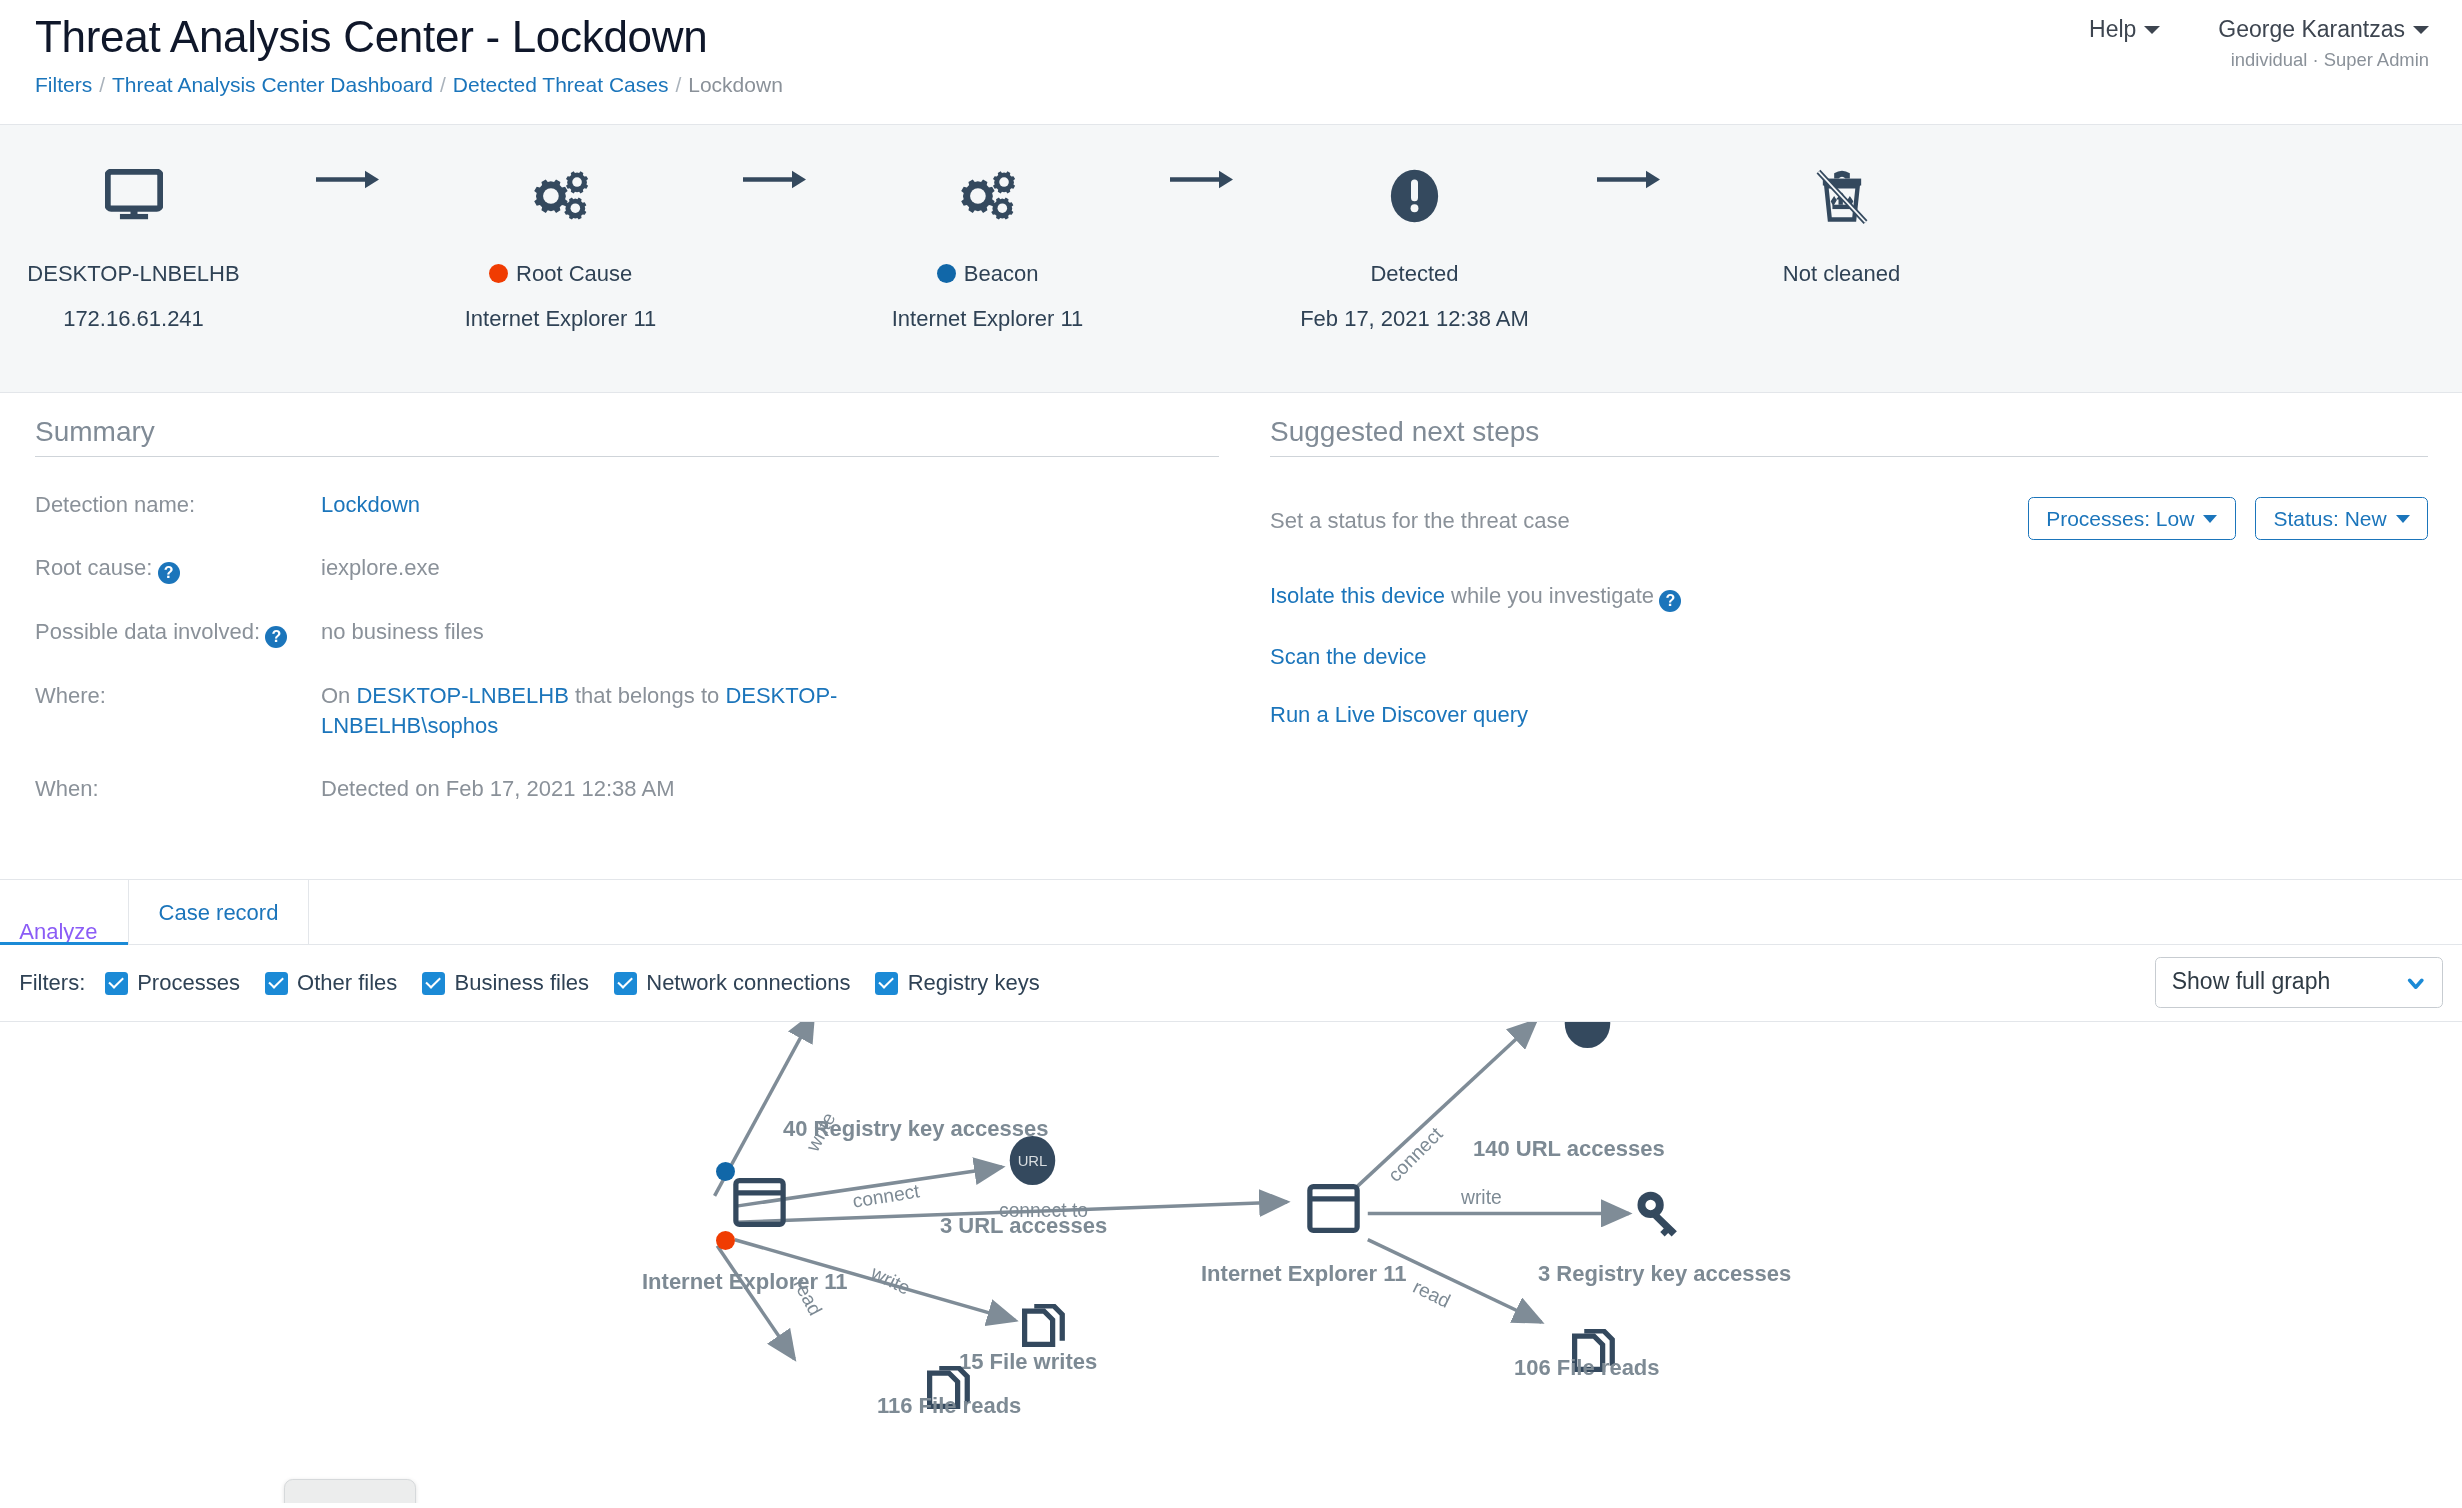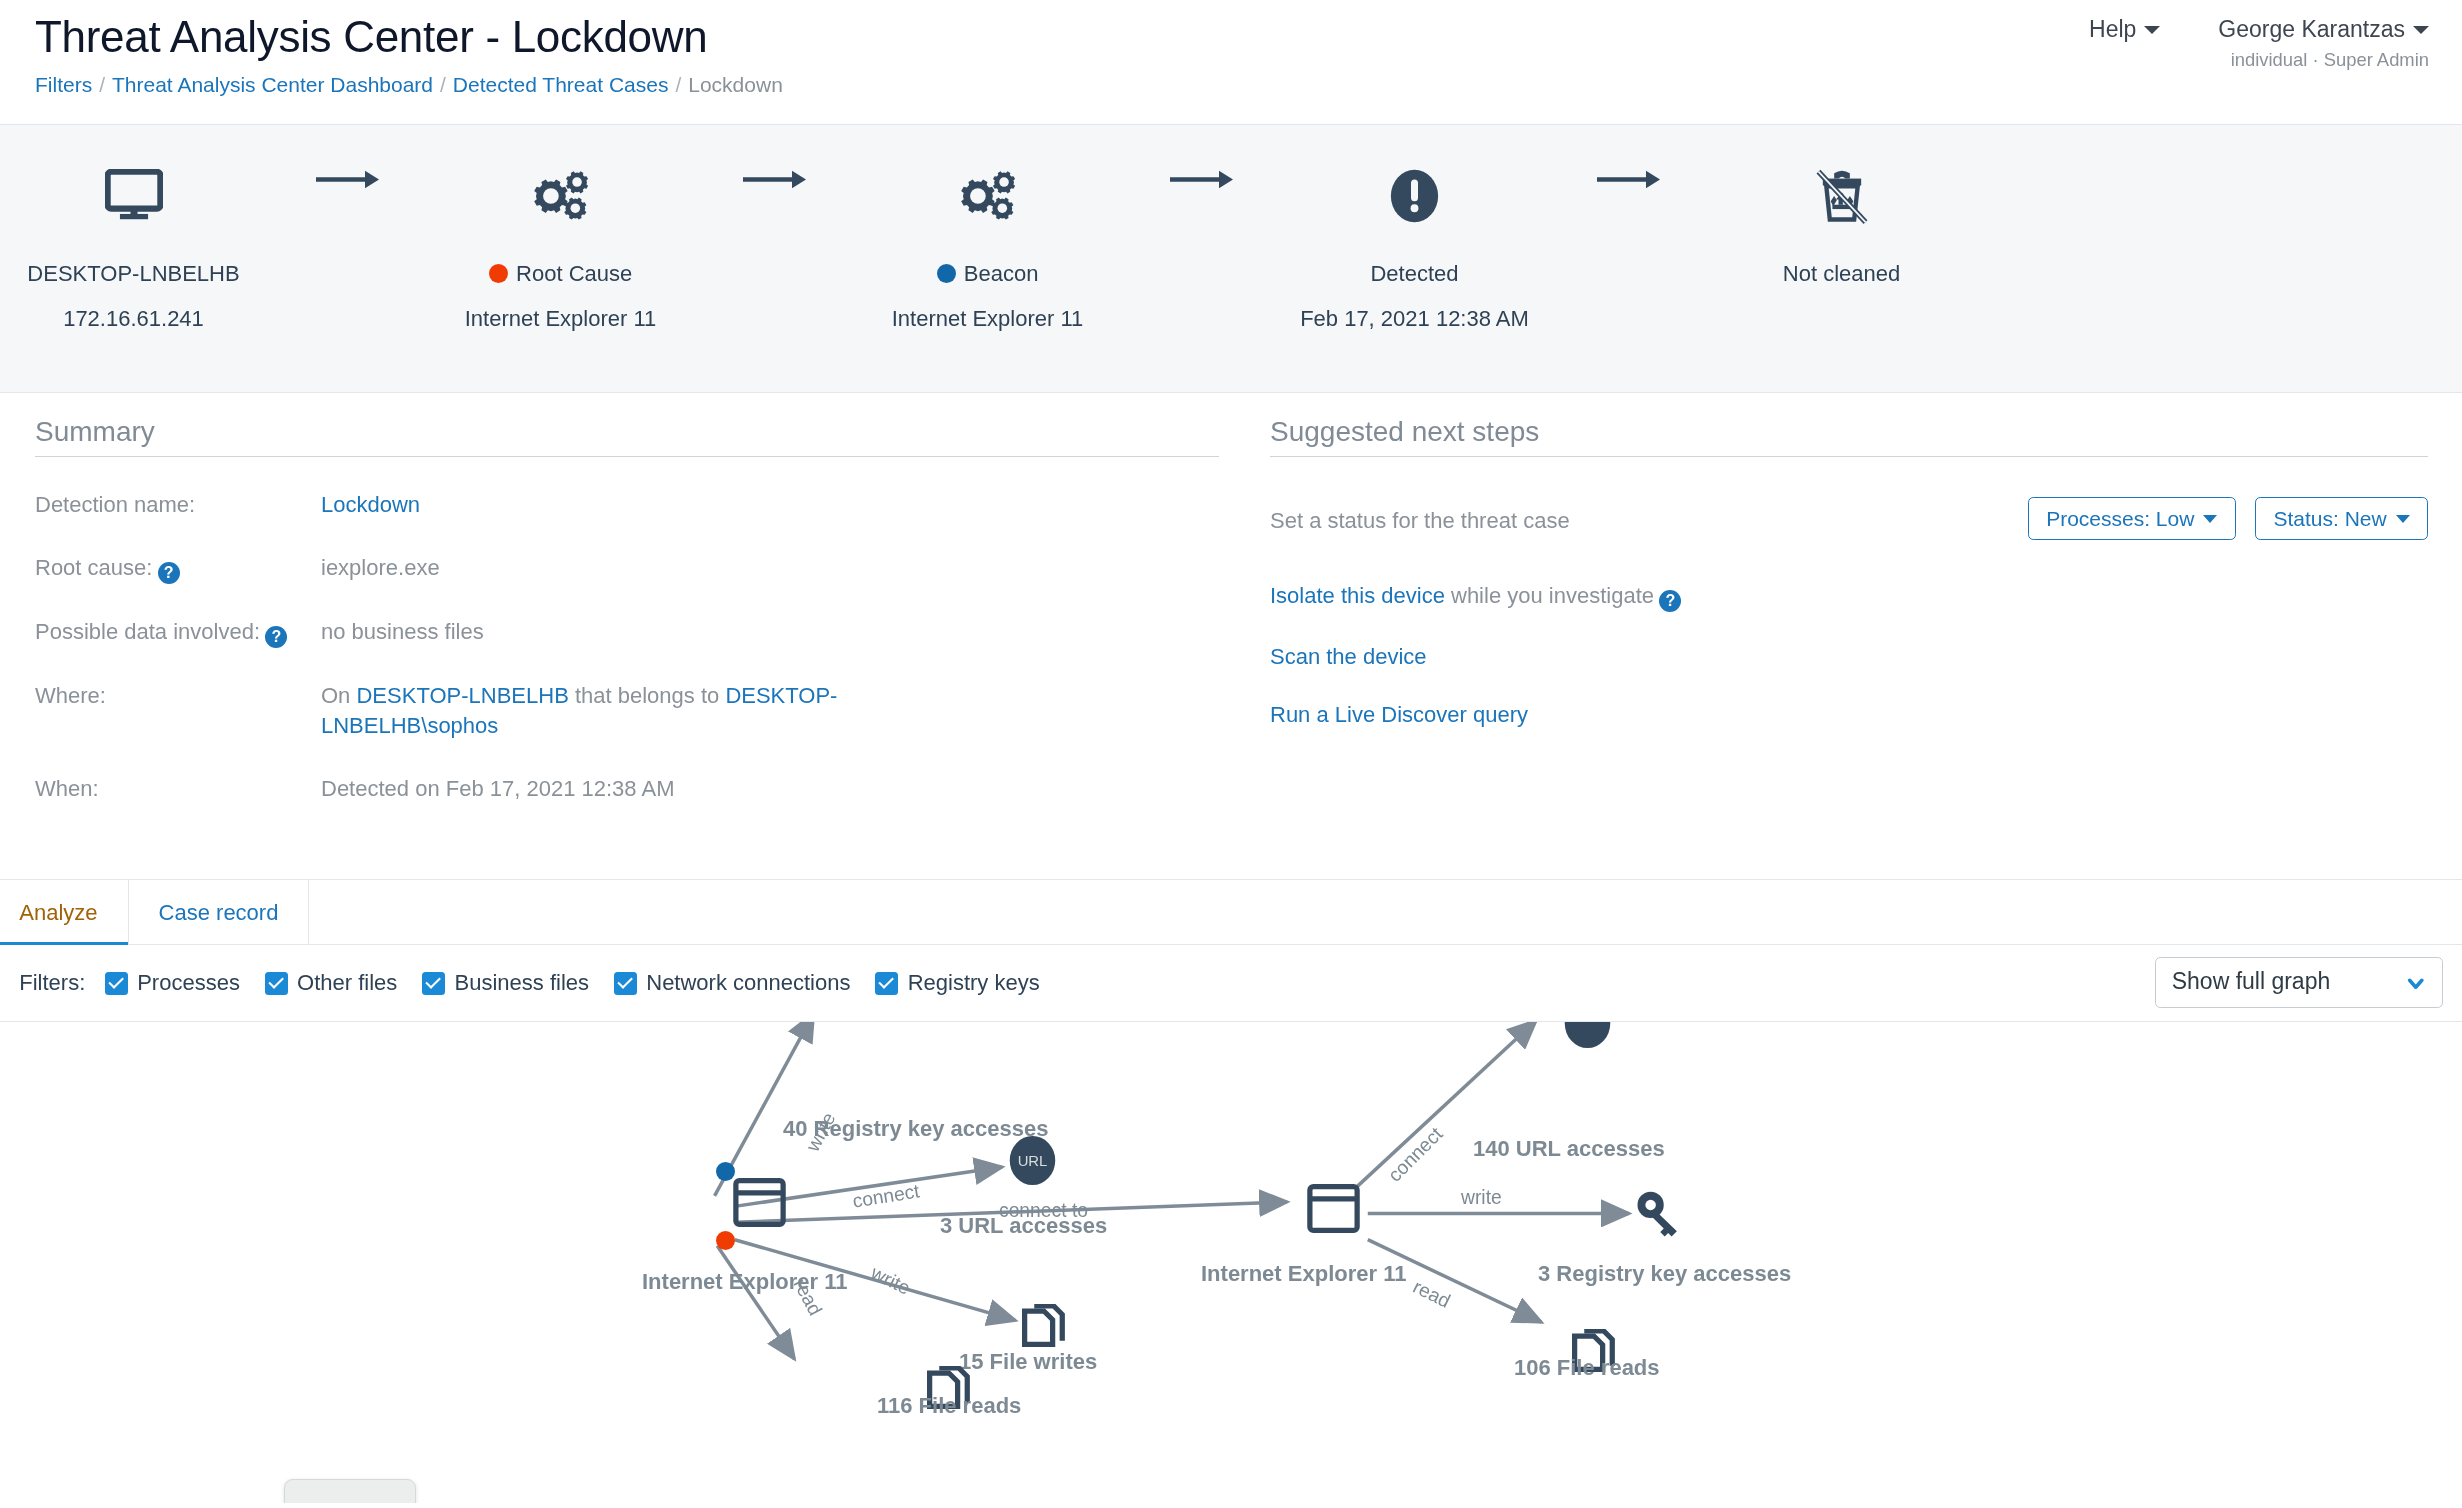--- a/index.html
+++ b/index.html
@@ -214,21 +214,21 @@
   .tabs { display:flex; height: 65px; align-items:stretch; }
   .tab {
     font-size: 22px;
     display:flex; align-items:center;
     padding: 0 30px;
     cursor:pointer;
     border-right: 1.8px solid #e3e6ea;
     position: relative;
   }
   .tab:first-child { padding-left: 19.3px; }
-  .tab.active { color:#a16207; }
+  .tab.active { color:#8b5cf6;align-items:flex-end; }
   .tab.active::after {
     content:"";
     position:absolute;
     left:0; right:0; bottom:-1.8px;
     height:4.4px;
     background:#1b8ad6;
   }
   .tab.link { color:#1b75bb; }
 
   

